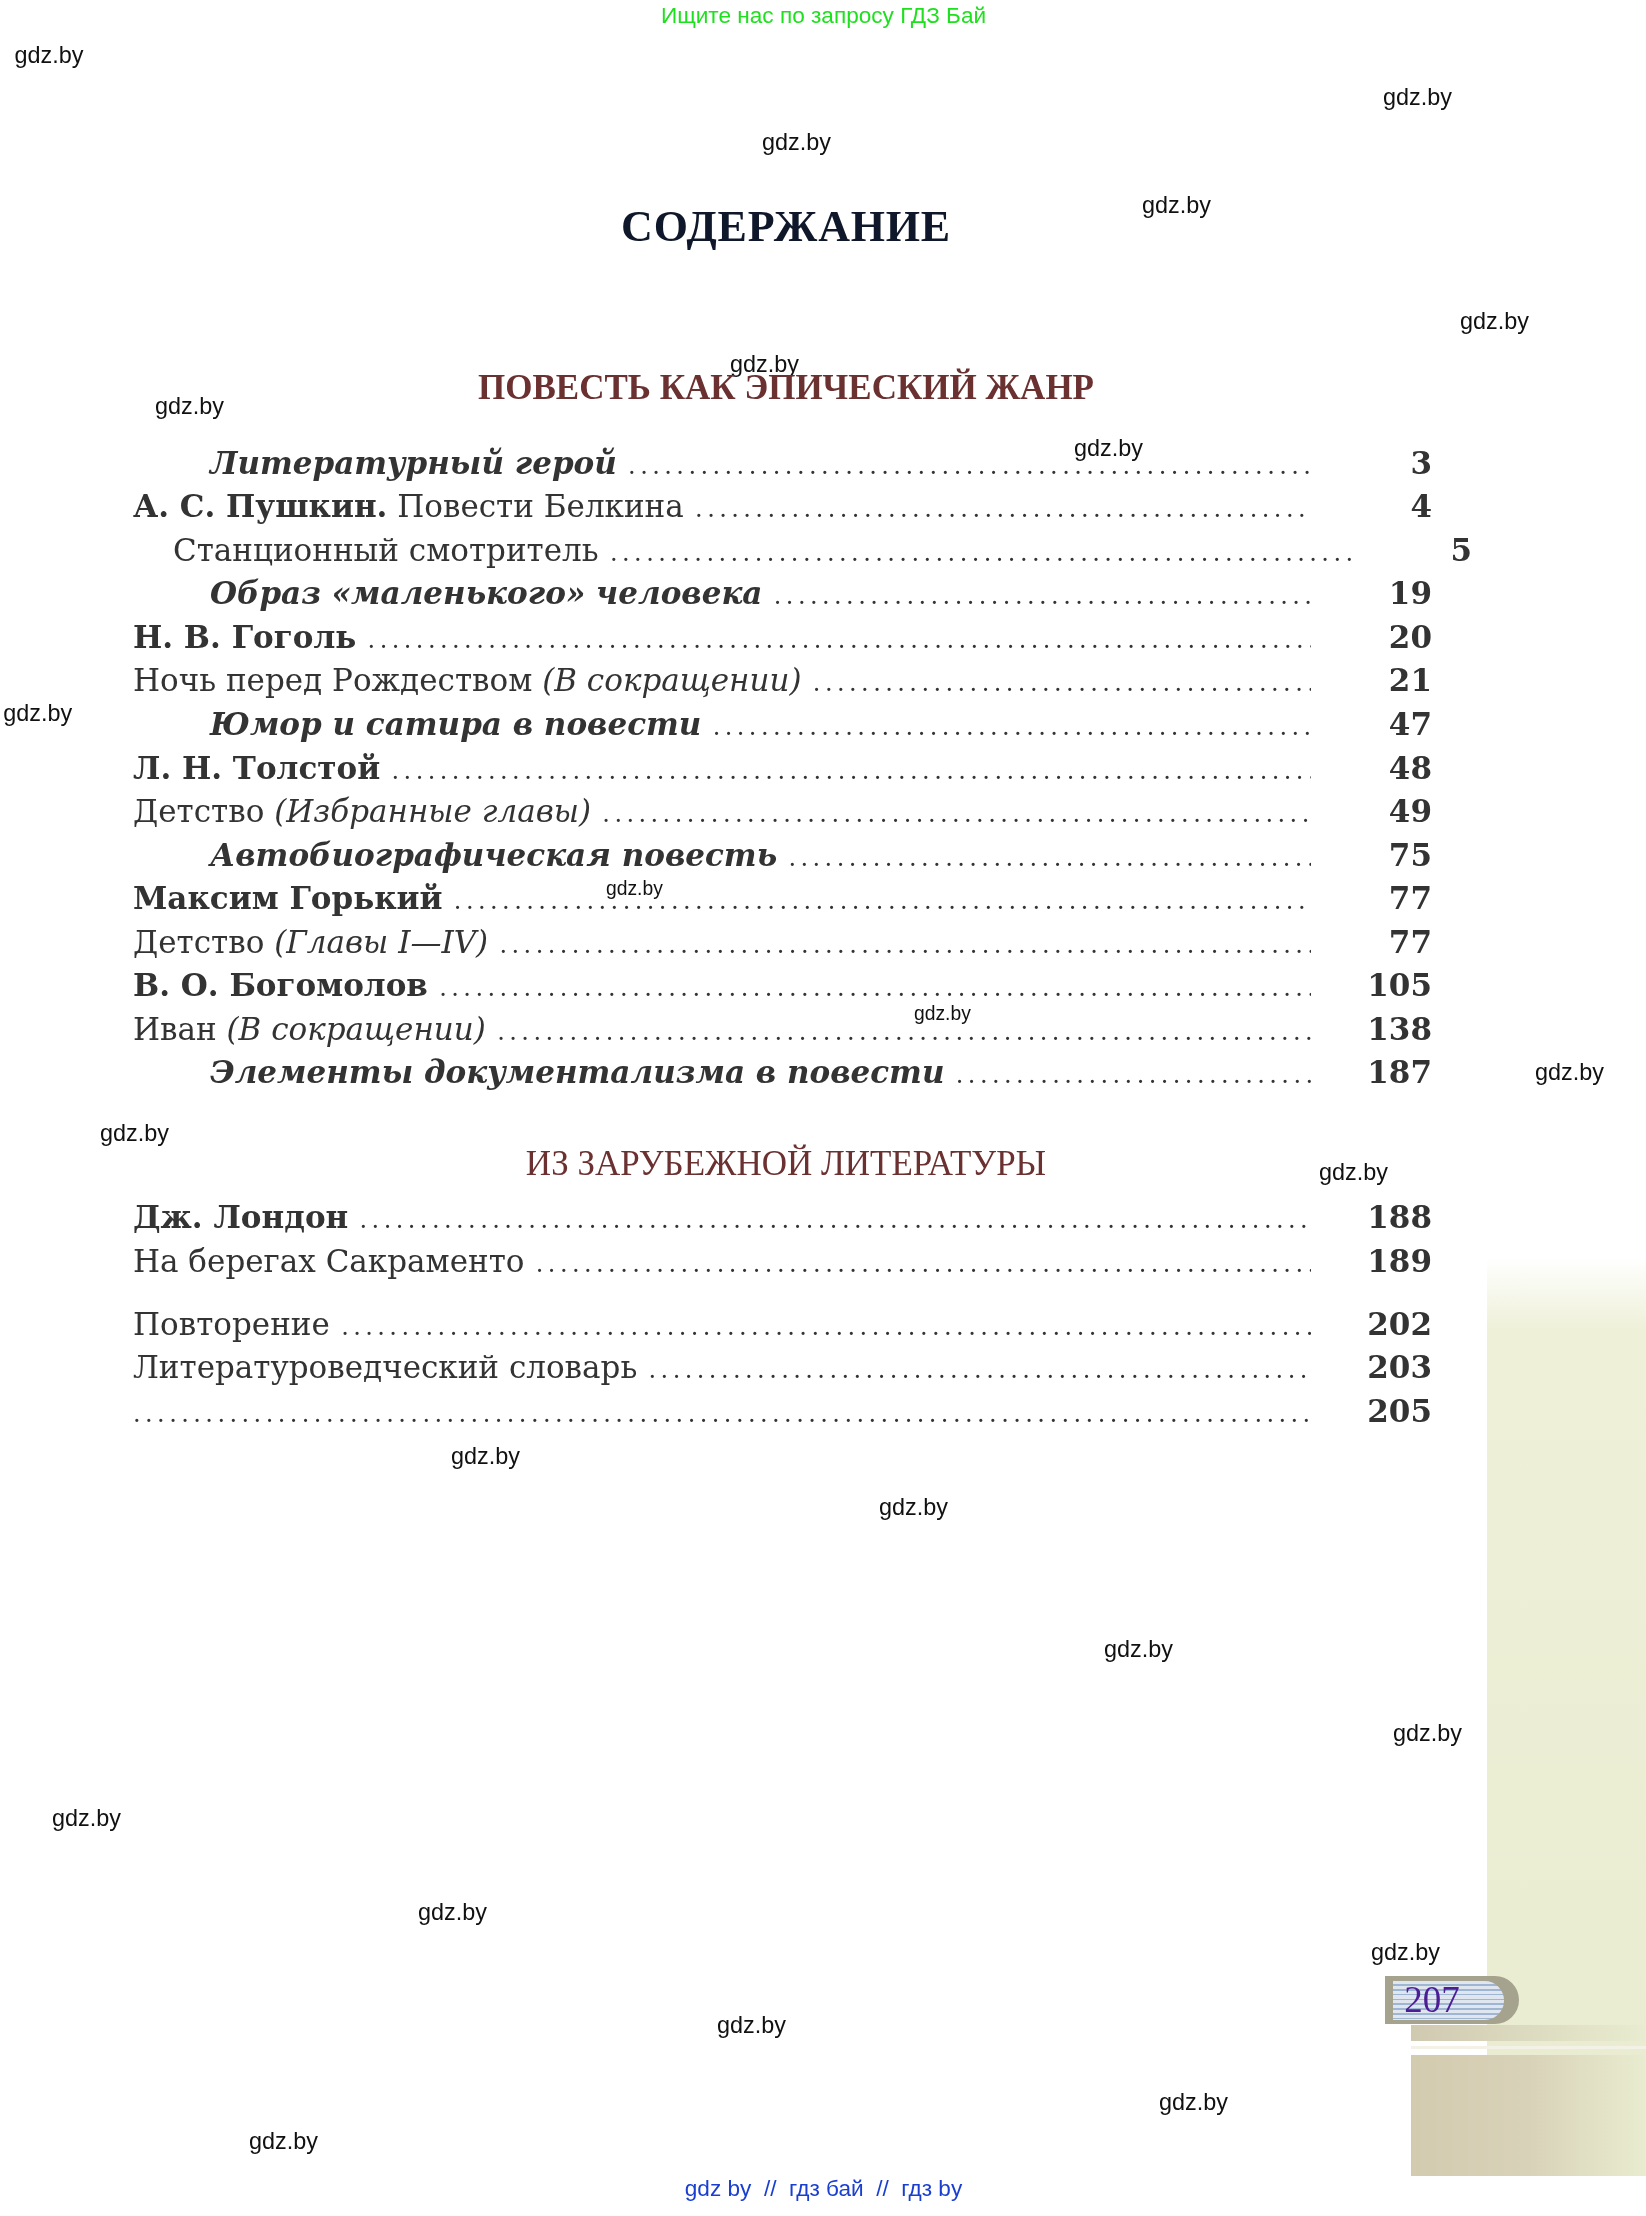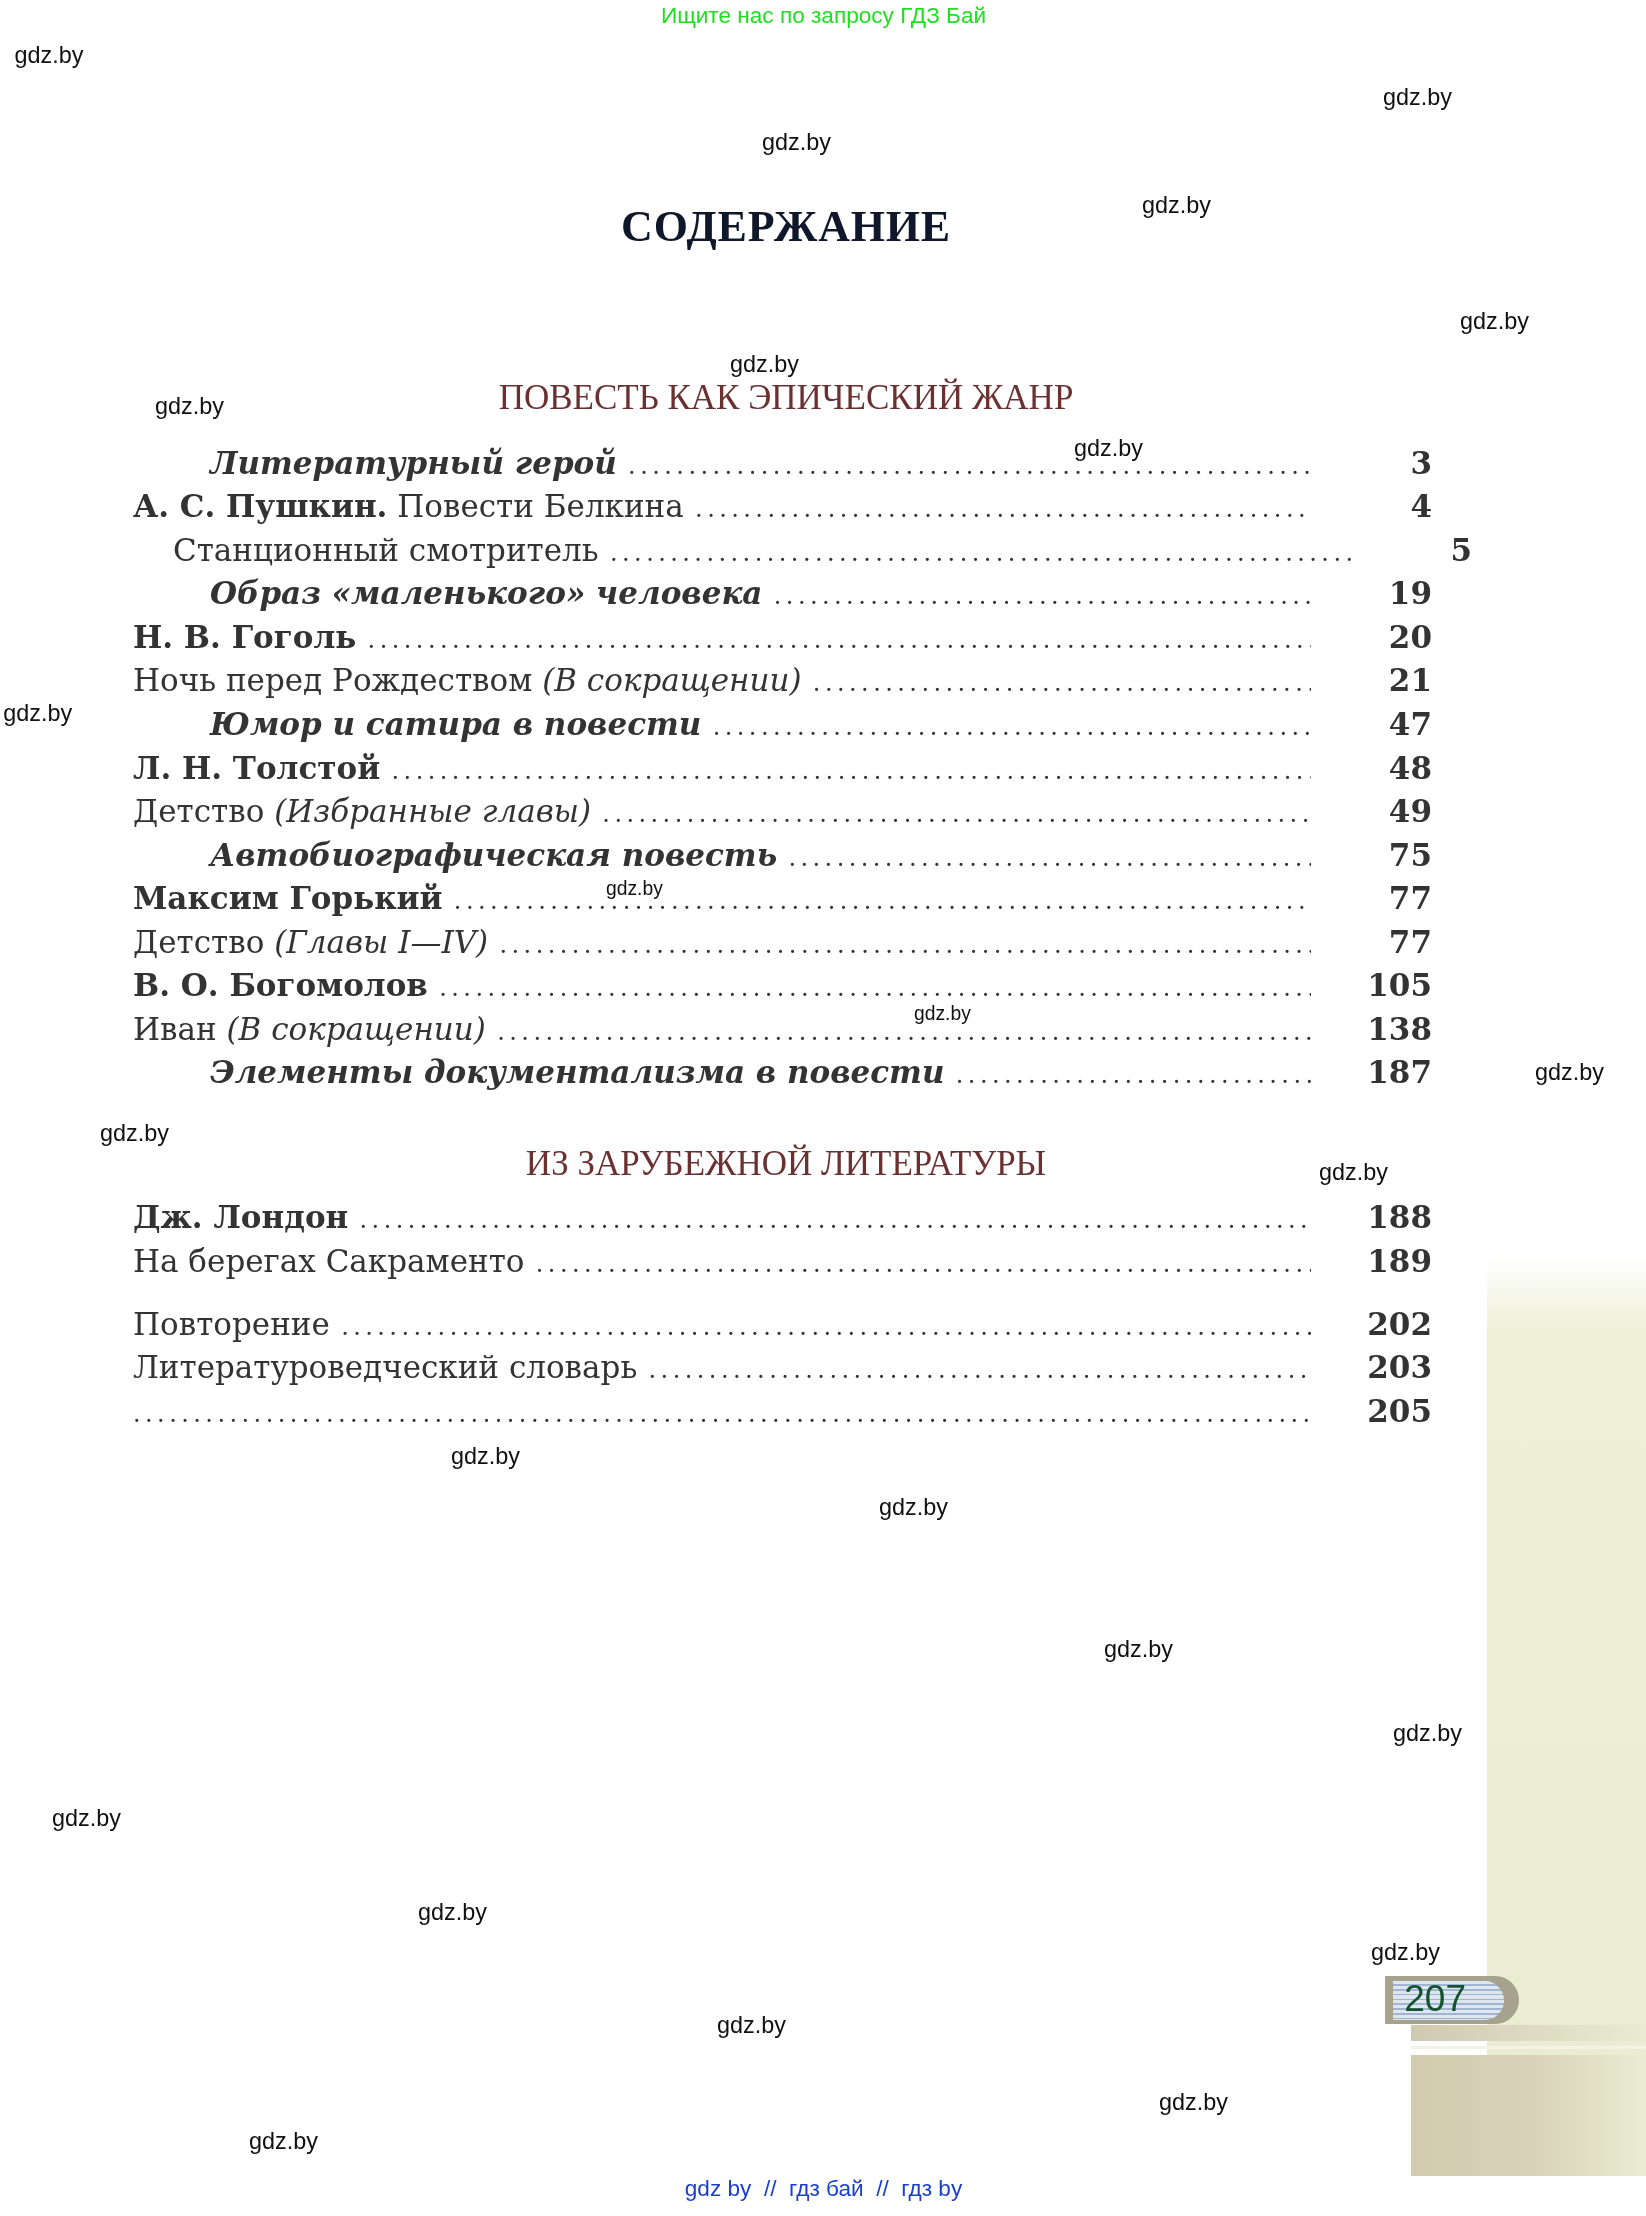--- a/index.html
+++ b/index.html
@@ -14,21 +14,21 @@
   .row.indent .label{padding-left:77px;}
   .row .b{font-weight:bold;}
   .row .i{font-style:italic;}
   .row .bi{font-weight:bold;font-style:italic;}
   .row .dots{flex:1;overflow:hidden;white-space:nowrap;font-size:24px;letter-spacing:1.6px;color:#333;}
   .row .dots::after{content:". . . . . . . . . . . . . . . . . . . . . . . . . . . . . . . . . . . . . . . . . . . . . . . . . . . . . . . . . . . . . . . . . . . . . . . . . . . . . . . . . . . . . . . . . . . . . . . . . . . . . . . . . . . . . . . . . . . . . . . . . . . . . . . . . .";letter-spacing:-1.6px;}
   .row .page{width:121px;text-align:right;font-weight:bold;flex:none;}
   .band{position:absolute;left:1487px;top:1257px;width:160px;height:911px;background:linear-gradient(180deg,#ffffff 0%,#eef0d8 8%,#e9ecd0 100%);}
   .pagebadge{position:absolute;left:1385px;top:1976px;width:134px;height:48px;background:#a5a28e;border-radius:0 26px 26px 0;}
   .pagebadge .inner{position:absolute;left:8px;top:4.8px;width:111px;height:39px;border-radius:0 19.3px 19.3px 0;background:repeating-linear-gradient(180deg,#dfe6f0 0px,#dfe6f0 3.2px,#9fb6d2 3.2px,#9fb6d2 4.8px);}
-  .pagebadge .num{position:absolute;left:19.3px;top:1.6px;font-family:Liberation Sans, sans-serif;font-size:37px;color:#14532d;}
+  .pagebadge .num{position:absolute;left:19.3px;top:1.6px;font-family:Liberation Serif, serif;font-size:37px;color:#4c1d95;}
   .shelf1{position:absolute;left:1411px;top:2025px;width:235px;height:16px;background:linear-gradient(90deg,#cfc9b0,#e9ecd0);}
   .shelf2{position:absolute;left:1411px;top:2046px;width:235px;height:3.2px;background:#f4f2e6;}
   .shelf3{position:absolute;left:1411px;top:2055px;width:235px;height:121px;background:linear-gradient(90deg,#d3cbb0 0%,#d8d2b8 50%,#e9ecd0 100%);}
   .footer{position:absolute;top:2176px;left:0;width:1647px;text-align:center;color:#1a3fd0;font-family:"Liberation Sans",sans-serif;font-size:22.6px;white-space:pre;}
 </style>
 </head>
 <body>
 
 <div class="banner">Ищите нас по запросу ГДЗ Бай</div>
 
@@ -54,21 +54,21 @@
 <div class="wm" style="left:418px;top:1899px;">gdz.by</div>
 <div class="wm" style="left:1371px;top:1939px;">gdz.by</div>
 <div class="wm" style="left:717px;top:2012px;">gdz.by</div>
 <div class="wm" style="left:1159px;top:2089px;">gdz.by</div>
 <div class="wm" style="left:249px;top:2128px;">gdz.by</div>
 
 <div class="band"></div>
 
 <div class="title">СОДЕРЖАНИЕ</div>
 
-<div class="section" style="top:378px;">ПОВЕСТЬ КАК ЭПИЧЕСКИЙ ЖАНР</div>
+<div class="section" style="top:368px;font-weight:bold;">ПОВЕСТЬ КАК ЭПИЧЕСКИЙ ЖАНР</div>
 
 <div class="row indent" style="top:445px;">
   <span class="label"><span class="bi">Литературный герой</span></span>
   <span class="dots"></span>
   <span class="page">3</span>
 </div>
 <div class="row" style="top:488px;">
   <span class="label"><span class="b">А. С. Пушкин.</span><span> Повести Белкина</span></span>
   <span class="dots"></span>
   <span class="page">4</span>

